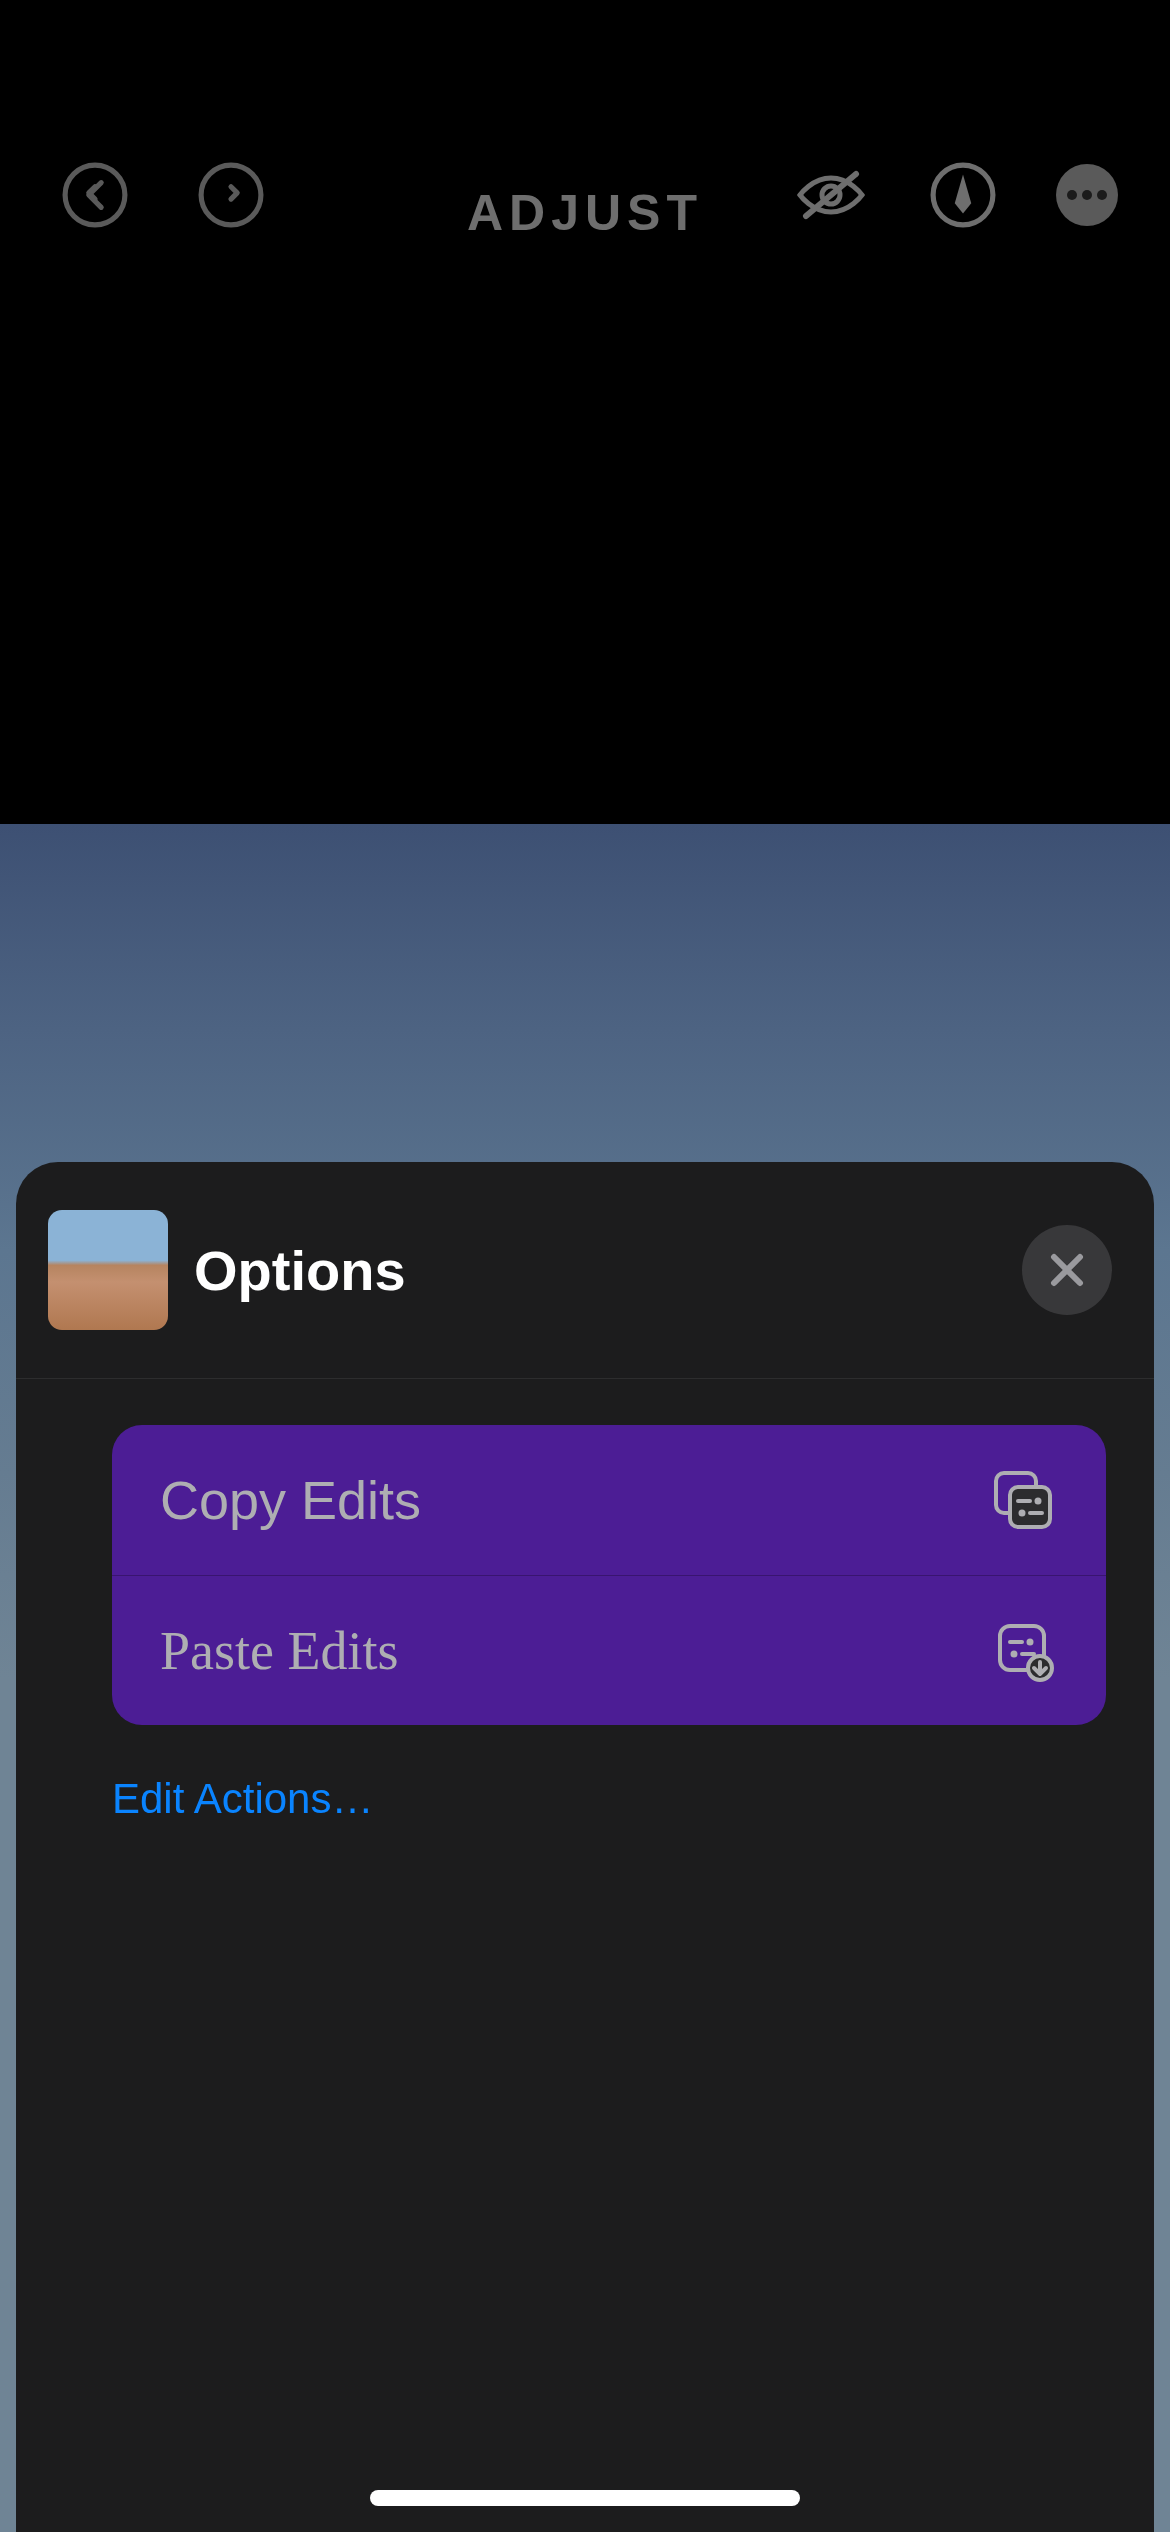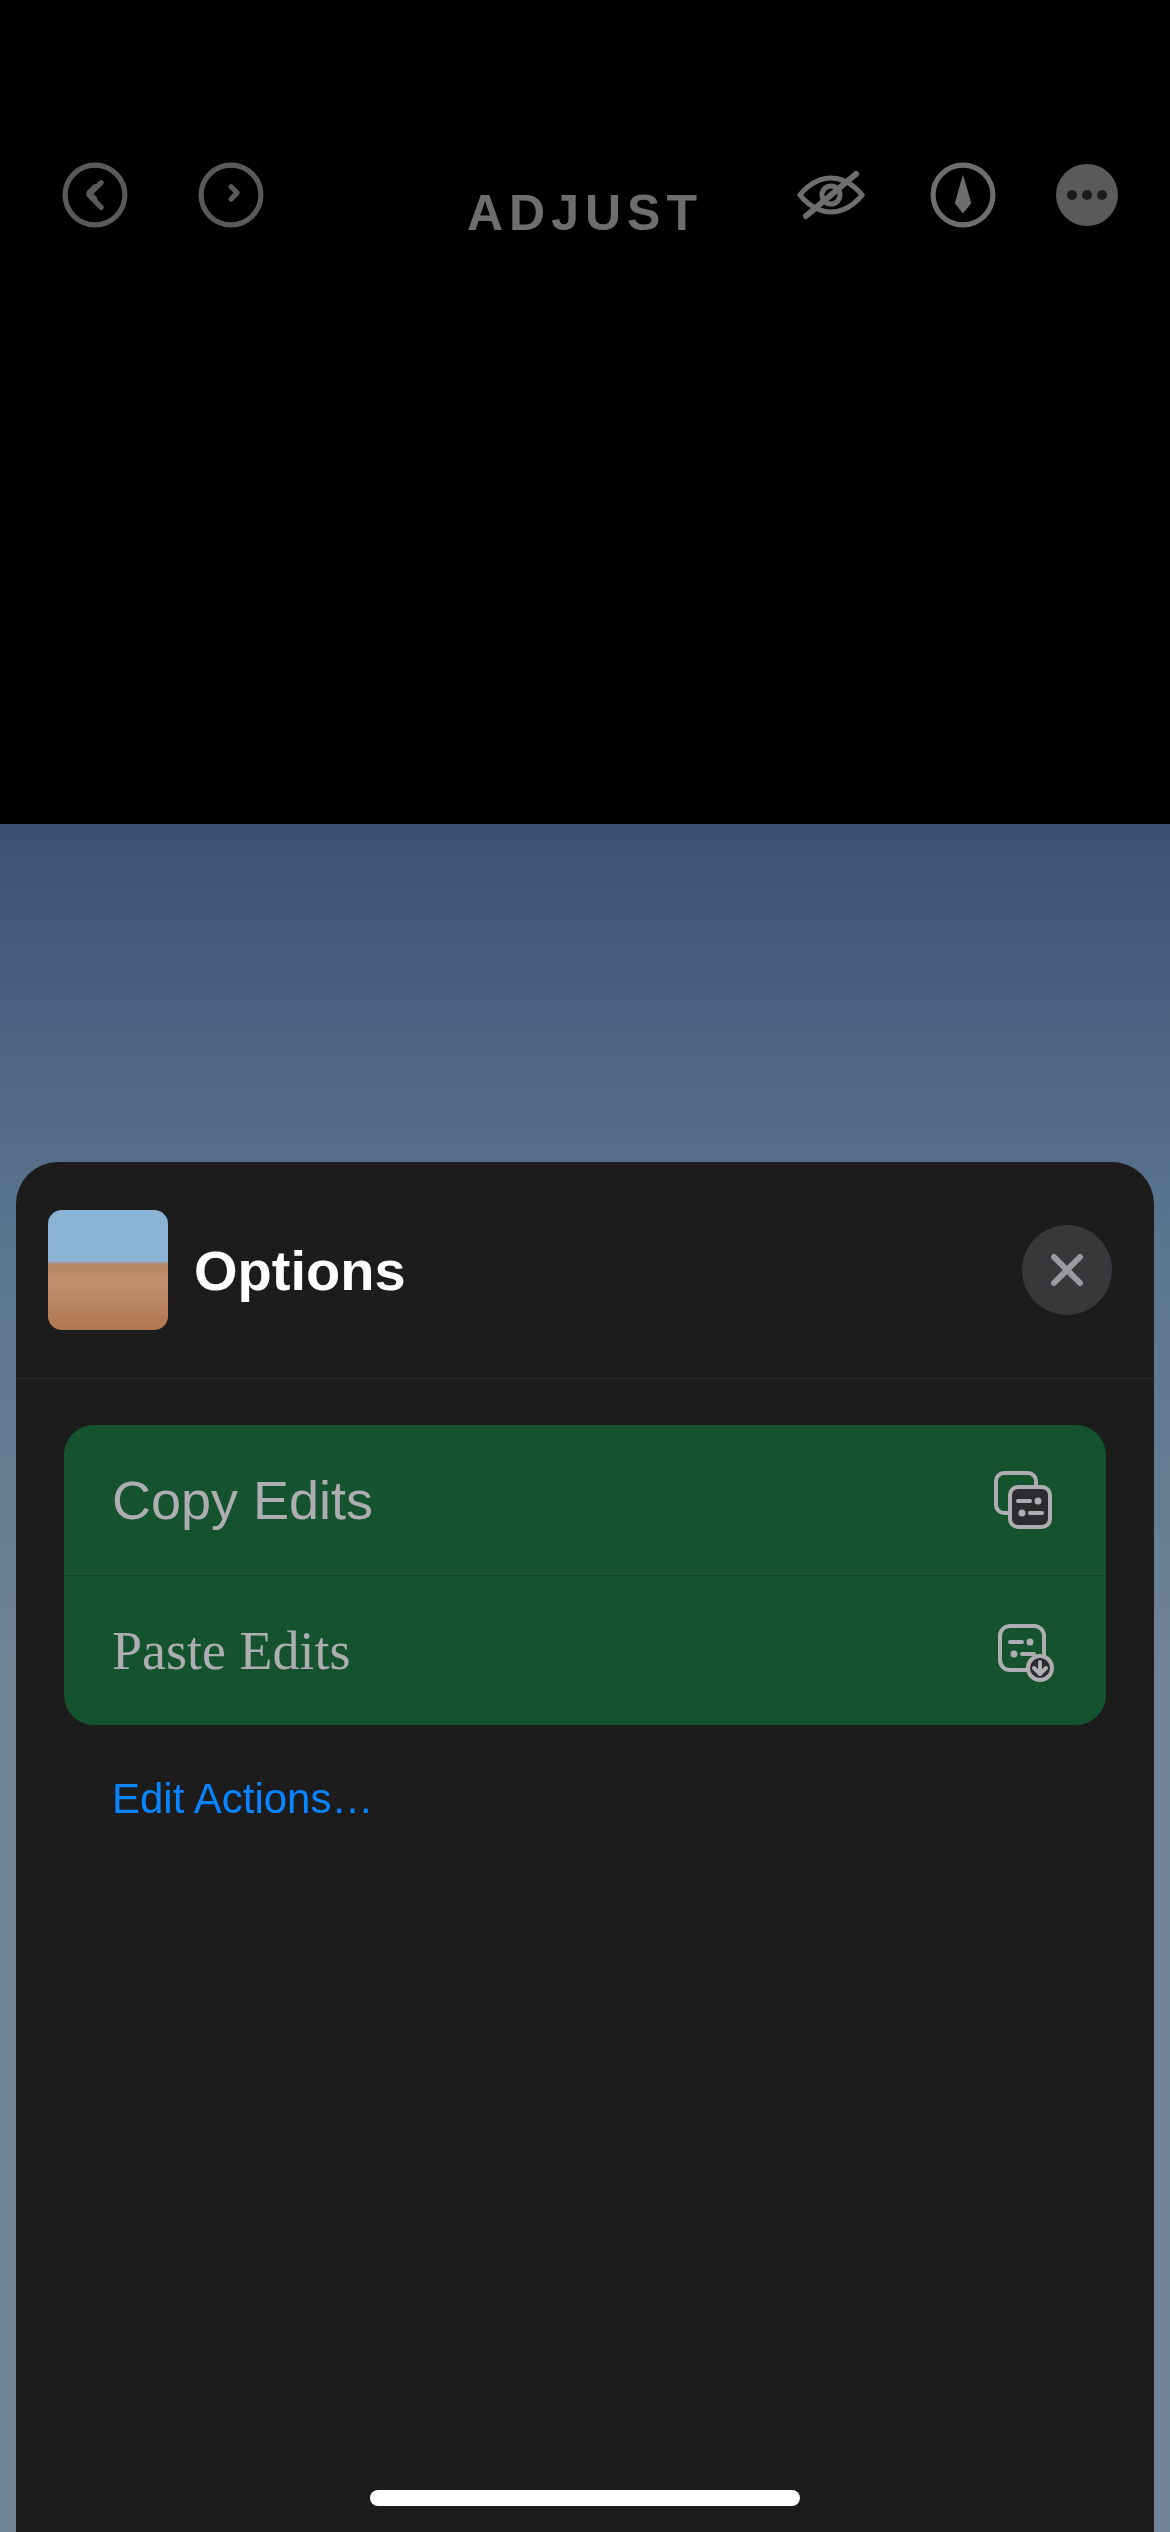--- a/index.html
+++ b/index.html
@@ -79,23 +79,24 @@
       transform: translateY(-50%);
       width: 90px; height: 90px;
       border-radius: 50%;
       background: #38383a;
       display: flex; align-items: center; justify-content: center;
     }
 
     .sheet-body { padding: 46px 48px 0 48px; }
 
     .group {
-      background: #14532d;
+      background: #4c1d95;
       border-radius: 30px;
       overflow: hidden;
+      margin-left: 48px;
     }
     .row {
       display: flex;
       align-items: center;
       justify-content: space-between;
       height: 150px;
       padding: 0 48px;
     }
     .row + .row { border-top: 1px solid rgba(0,0,0,0.25); font-family: Liberation Serif, serif; }
     .row-label {

